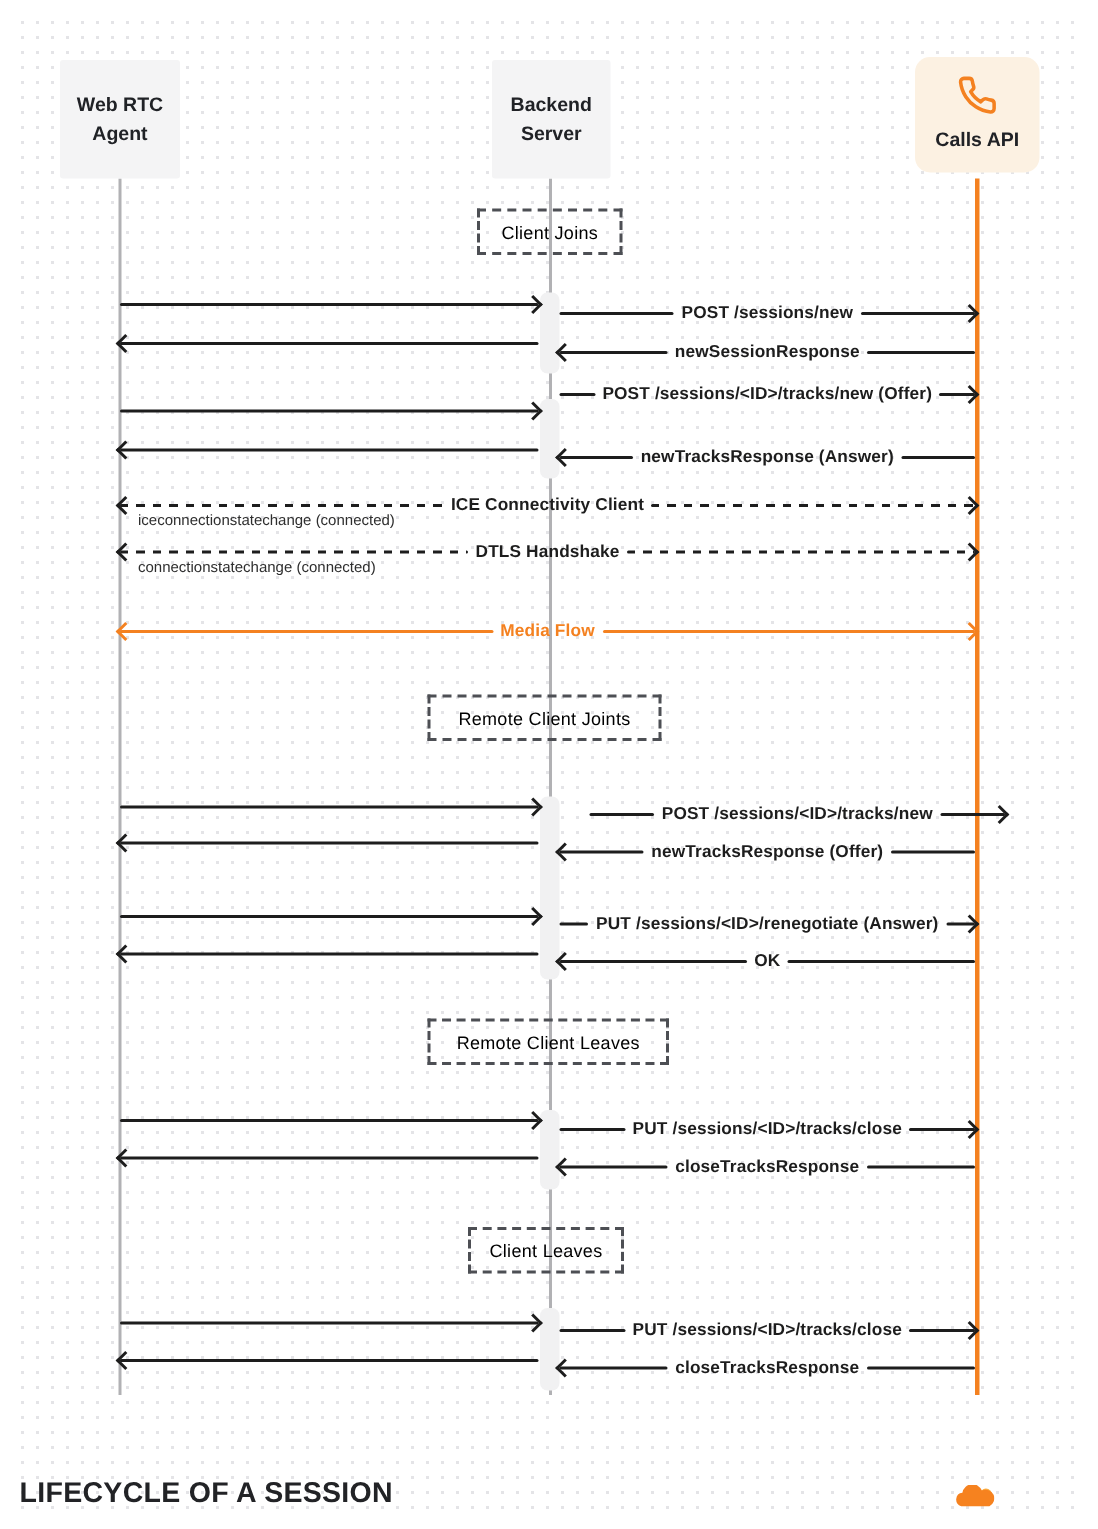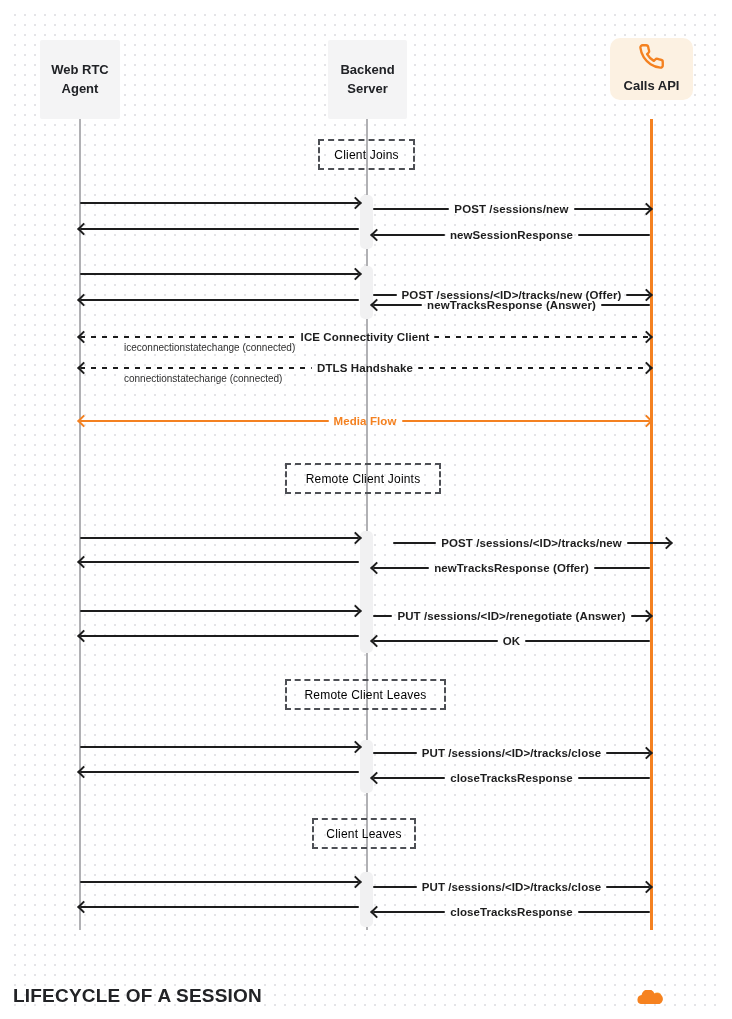--- a/index.html
+++ b/index.html
@@ -38,21 +38,21 @@
   .msg.orange { color:#F48120; }
   .seg { flex:1; height:2.5px; background:currentColor; border-radius:1px; }
   .seg.d { background:repeating-linear-gradient(90deg, currentColor 0 5.5px, transparent 5.5px 11px); }
   .lbl { font-weight:bold; font-size:11.5px; padding:0 5px; white-space:nowrap; letter-spacing:0.1px; }
   .h { position:absolute; width:7px; height:7px; top:50%; }
   .h.r { right:-1px; border-top:2.5px solid currentColor; border-right:2.5px solid currentColor;
          transform:translateY(-50%) rotate(45deg); }
   .h.l { left:-1px; border-top:2.5px solid currentColor; border-left:2.5px solid currentColor;
          transform:translateY(-50%) rotate(-45deg); }
   
-  .note { position:absolute; font-size:10px; color:#2e2e2e; white-space:nowrap;margin-left:32px; }
+  .note { position:absolute; font-size:10px; color:#2e2e2e; white-space:nowrap; }
   
   .title { position:absolute; left:13px; top:985px; font-size:19px; font-weight:bold;
            color:#222326; letter-spacing:0.2px; white-space:nowrap; }
   .brand { position:absolute; left:636px; top:990px; display:flex; align-items:flex-start; gap:20px;flex-direction:column; }
   .brand .word { font-size:7.5px; font-weight:bold; letter-spacing:0.9px; color:#121212; }
 </style>
 </head>
 <body>
 
 <div class="stage">
@@ -69,21 +69,21 @@
   <div class="act" style="top:872px;height:55px;"></div>
 
   <div class="actor" style="left:40px;top:40px;width:80px;height:79px;">
     <span>Web RTC
 Agent</span>
   </div>
   <div class="actor" style="left:328px;top:40px;width:79px;height:79px;">
     <span>Backend
 Server</span>
   </div>
-  <div class="actor calls" style="left:610px;top:38px;width:83px;height:62px;">
+  <div class="actor calls" style="left:610px;top:38px;width:83px;height:77px;">
     <span style="display:flex;">
       <svg width="27" height="27" viewBox="0 0 24 24" fill="none" stroke="#F48120" stroke-width="2.1" stroke-linecap="round" stroke-linejoin="round">
         <path d="M22 16.92v3a2 2 0 0 1-2.18 2 19.79 19.79 0 0 1-8.63-3.07 19.5 19.5 0 0 1-6-6 19.79 19.79 0 0 1-3.07-8.67A2 2 0 0 1 4.11 2h3a2 2 0 0 1 2 1.72 12.84 12.84 0 0 0 .7 2.81 2 2 0 0 1-.45 2.11L8.09 9.91a16 16 0 0 0 6 6l1.27-1.27a2 2 0 0 1 2.11-.45 12.84 12.84 0 0 0 2.81.7A2 2 0 0 1 22 16.92z"></path>
       </svg>
     </span>
     <span>Calls API</span>
   </div>
 
   <div class="phase" style="left:318px;top:139px;width:97px;height:31px;">
     <span>Client Joins</span>
@@ -116,21 +116,21 @@
   </div>
   <div class="msg lspan" style="top:221px;">
     <i class="h l"></i>
       <span class="seg"></span>
   </div>
 
   <div class="msg lspan" style="top:266px;">
     <span class="seg"></span>
       <i class="h r"></i>
   </div>
-  <div class="msg rspan" style="top:287px;">
+  <div class="msg rspan" style="top:255px;">
     <span class="seg"></span>
     <span class="lbl">POST /sessions/&lt;ID&gt;/tracks/new (Offer)</span>
     <span class="seg"></span>
       <i class="h r"></i>
   </div>
   <div class="msg rspan" style="top:297px;">
     <i class="h l"></i>
       <span class="seg"></span>
     <span class="lbl">newTracksResponse (Answer)</span>
     <span class="seg"></span>

